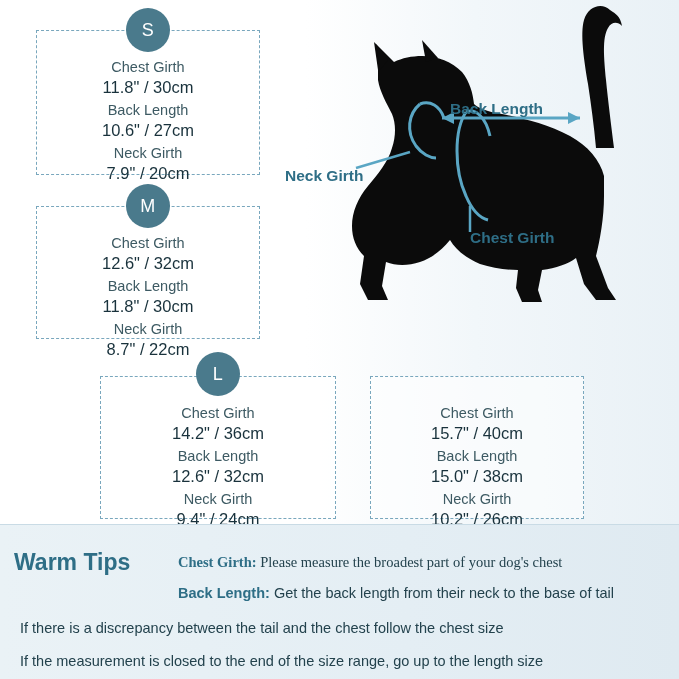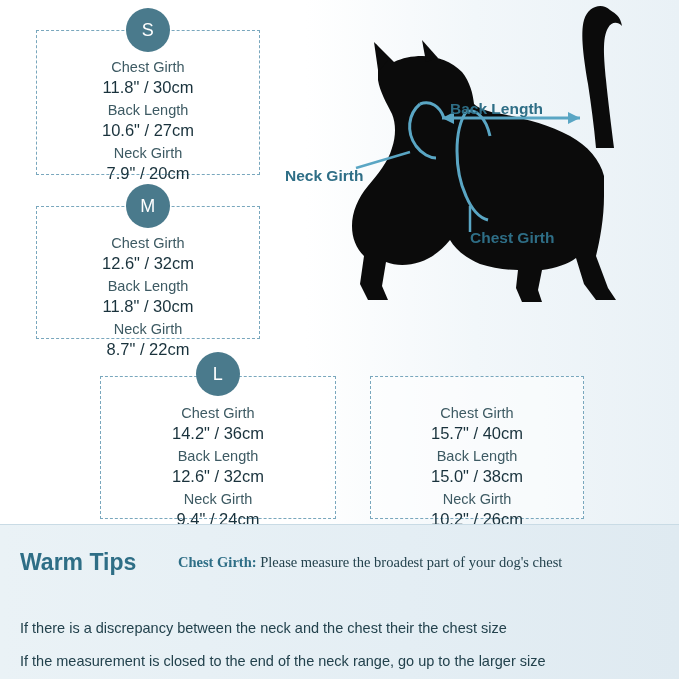--- a/index.html
+++ b/index.html
@@ -95,21 +95,21 @@
     position: absolute;
     left: 0;
     top: 524px;
     width: 679px;
     height: 155px;
     background: linear-gradient(to right, #eaf2f6 0%, #e4eef4 60%, #dfeaf1 100%);
     border-top: 1px solid #c9dbe5;
   }
   #tips-title {
     position: absolute;
-    left: 20px;
+    left: 14px;
     top: 24px;
     font-size: 23px;
     color: #2e6e86;
     font-weight: bold;
     text-align: right;
   }
   .tip-row {
     position: absolute;
     left: 178px;
     font-size: 14.5px;
@@ -232,18 +232,22 @@
   </div>
 
   <div id="tips">
     <div id="tips-title">Warm Tips</div>
 
     <div class="tip-row" id="tip-1">
       <span class="tip-key">Chest Girth:</span>
       <span>Please measure the broadest part of your dog's chest</span>
     </div>
 
-
-    <div class="tip-line" id="tip-3">If there is a discrepancy between the neck and the chest their the chest size</div>
-    <div class="tip-line" id="tip-4">If the measurement is closed to the end of the neck range, go up to the larger size</div>
+    <div class="tip-row" id="tip-2">
+      <span class="tip-key">Back Length:</span>
+      <span>Get the back length from their neck to the base of tail</span>
+    </div>
+
+    <div class="tip-line" id="tip-3">If there is a discrepancy between the tail and the chest follow the chest size</div>
+    <div class="tip-line" id="tip-4">If the measurement is closed to the end of the size range, go up to the length size</div>
   </div>
 
 </div>
 
 </body></html>

